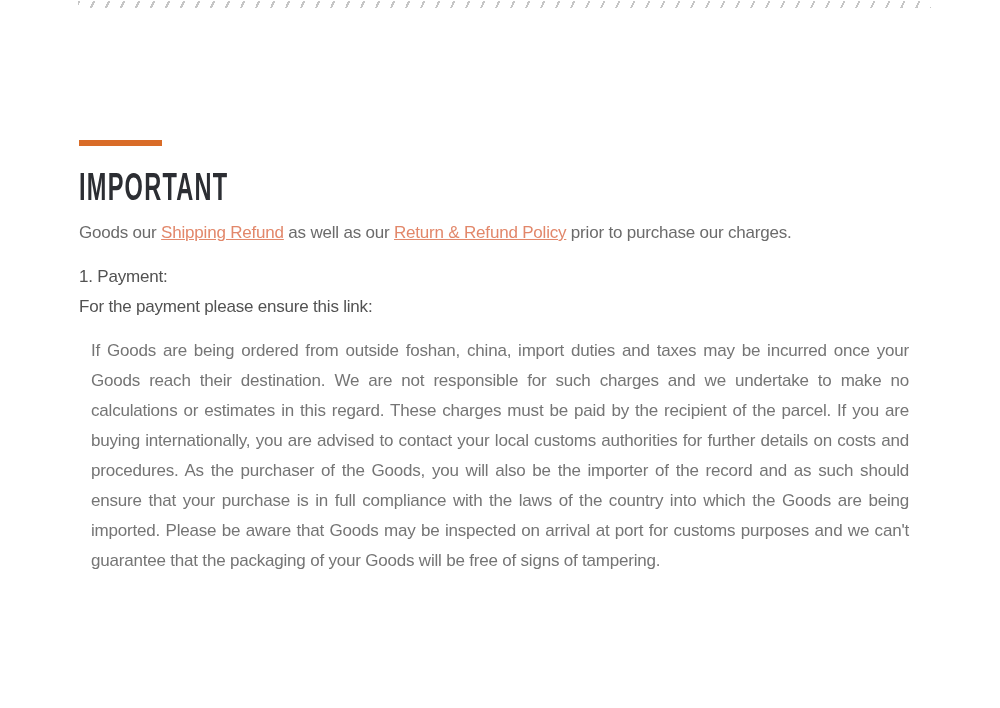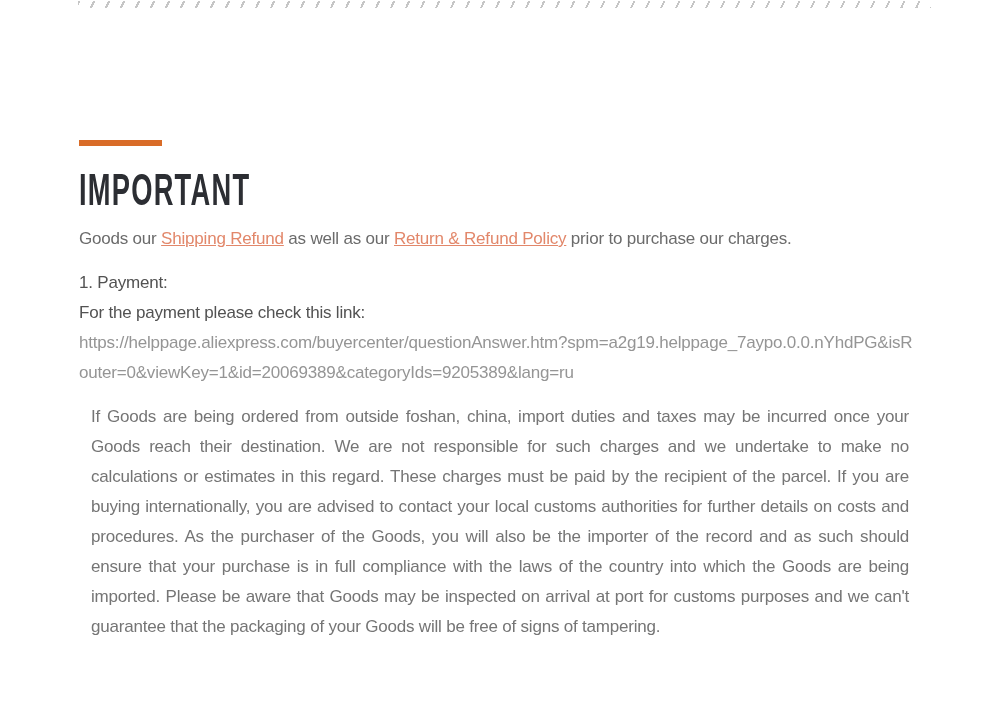--- a/index.html
+++ b/index.html
@@ -23,21 +23,21 @@
     margin: 0 auto;
   }
   .accent-bar {
     margin-top: 132px;
     width: 83px;
     height: 6px;
     background: #d96c28;
   }
   h1.page-title {
     margin: 22px 0 0 0;
-    font-size: 44px;
+    font-size: 38px;
     line-height: 1.0;
     font-weight: 700;
     color: #2c2e33;
     white-space: nowrap;
   }
   h1.page-title .condense {
     display: inline-block;
     transform: scaleX(0.62);
     transform-origin: 0 50%;
     letter-spacing: 2px;
@@ -77,21 +77,20 @@
 <main class="content">
 
   <div class="accent-bar"></div>
 
   <h1 class="page-title"><span class="condense">IMPORTANT</span></h1>
 
   <p class="intro"><span>Goods our </span><a href="#">Shipping Refund</a><span> as well as our </span><a href="#">Return &amp; Refund Policy</a><span> prior to purchase our charges.</span></p>
 
   <div class="block">
     <p class="bold-line">1. Payment:</p>
-    <p class="bold-line">For the payment please check this link:</p>
-    <p class="url-text">https://helppage.aliexpress.com/buyercenter/questionAnswer.htm?spm=a2g19.helppage_7aypo.0.0.nYhdPG&amp;isRouter=0&amp;viewKey=1&amp;id=20069389&amp;categoryIds=9205389&amp;lang=ru</p>
+    <p class="bold-line">For the payment please ensure this link:</p>
   </div>
 
   <div class="block">
     <p class="body-text">If Goods are being ordered from outside foshan, china, import duties and taxes may be incurred once your Goods reach their destination. We are not responsible for such charges and we undertake to make no calculations or estimates in this regard. These charges must be paid by the recipient of the parcel. If you are buying internationally, you are advised to contact your local customs authorities for further details on costs and procedures. As the purchaser of the Goods, you will also be the importer of the record and as such should ensure that your purchase is in full compliance with the laws of the country into which the Goods are being imported. Please be aware that Goods may be inspected on arrival at port for customs purposes and we can't guarantee that the packaging of your Goods will be free of signs of tampering.</p>
   </div>
 
 </main>
 
 </body></html>

